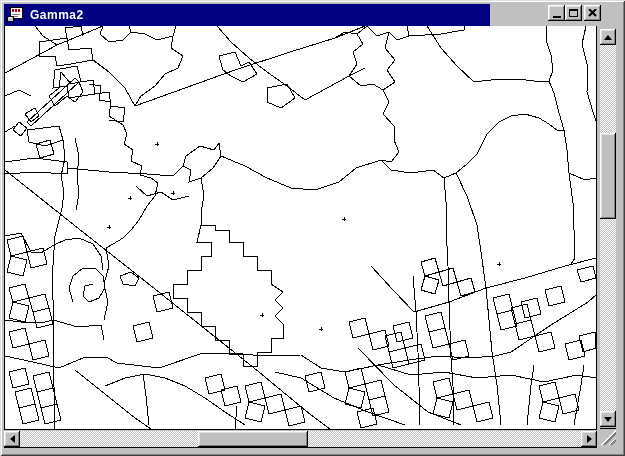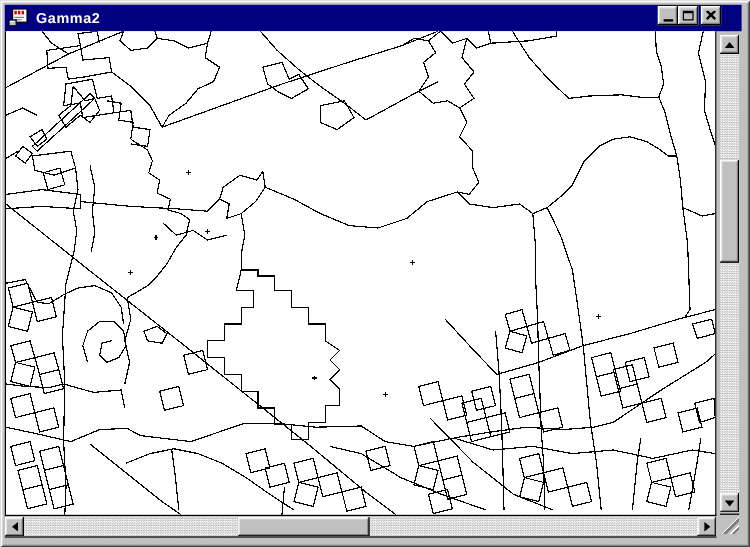--- a/index.html
+++ b/index.html
@@ -1,19 +1,19 @@
 <!DOCTYPE html>
 <html><head>
 <meta charset="utf-8">
 <style>
   html,body{margin:0;padding:0;width:625px;height:456px;overflow:hidden;background:#c0c0c0;
     font-family:"Liberation Sans",sans-serif;}
   .window{position:absolute;left:0;top:0;width:625px;height:456px;background:#c0c0c0;
     box-shadow:inset 1px 1px 0 #dfdfdf,inset -1px -1px 0 #404040,inset 2px 2px 0 #fff,inset -2px -2px 0 #808080;}
-  .titlebar{position:absolute;left:4px;top:4px;width:614px;height:22px;background:#000080;
+  .titlebar{position:absolute;left:4px;top:4px;width:486px;height:22px;background:#000080;
     display:flex;align-items:center;padding-left:3px;box-sizing:border-box;}
   .app-icon{width:18px;height:16px;margin-right:5px;display:inline-block;}
   .title-text{color:#fff;font-weight:bold;font-size:12px;letter-spacing:0.5px;}
   .ctl{position:absolute;top:5px;width:17px;height:16px;background:#c0c0c0;
     box-shadow:inset -1px -1px 0 #000,inset 1px 1px 0 #fff,inset -2px -2px 0 #808080,inset 2px 2px 0 #dfdfdf;
     display:flex;align-items:center;justify-content:center;}
   .ctl.min{left:548px}.ctl.max{left:565px}.ctl.close{left:584px}
   .glyph-min{width:8px;height:2px;background:#000;margin-top:8px;}
   .glyph-max{width:9px;height:8px;border:1px solid #000;border-top:2px solid #000;box-sizing:border-box;}
   .map-area{position:absolute;left:4px;top:26px;width:591px;height:403px;background:#fff;

